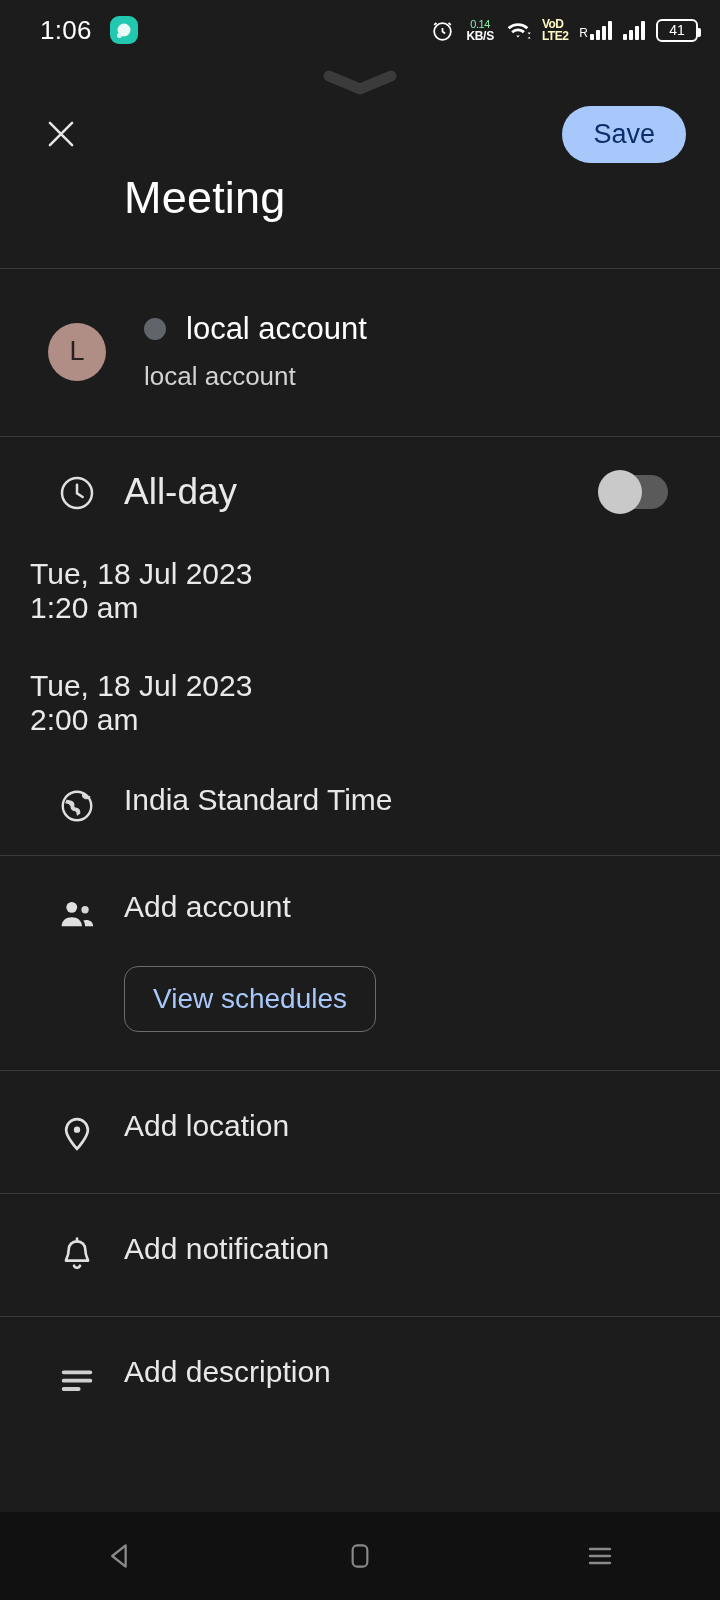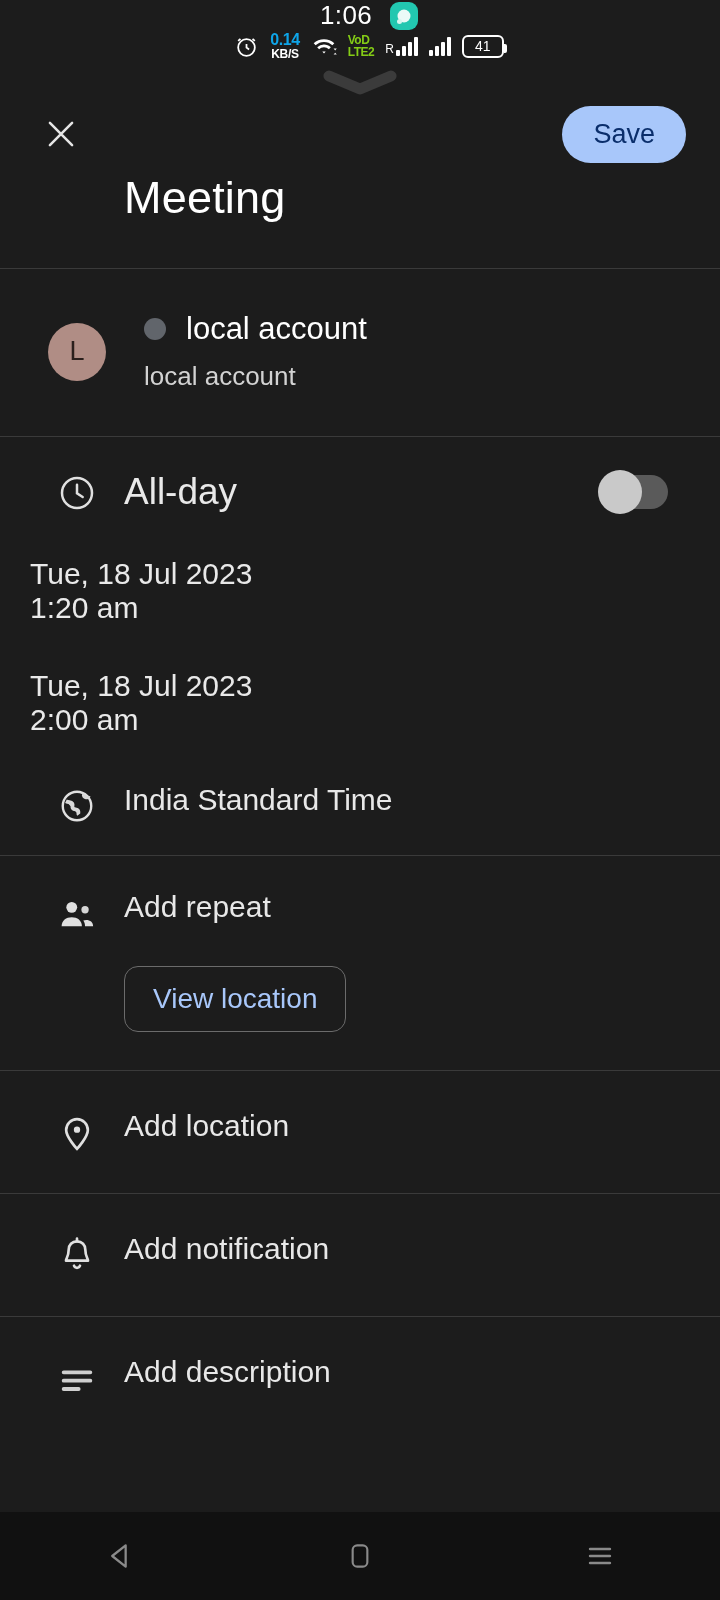--- a/index.html
+++ b/index.html
@@ -9,45 +9,44 @@
     font-family:"Liberation Sans", sans-serif;
     overflow:hidden;
   }
   .screen { position:relative; width:720px; height:1600px; background:#1c1c1c; }
 
   
   .statusbar {
     position:absolute; top:0; left:0; width:720px; height:60px;
     display:flex; align-items:center; justify-content:space-between;
     padding:0 22px 0 40px;
-    flex-direction:column;
   }
   .sb-left { display:flex; align-items:center; gap:18px; }
   .sb-clock { color:#ffffff; font-size:26px; letter-spacing:.3px; }
   .sb-appicon {
     width:28px; height:28px; border-radius:9px;
     background:#22c7b0; position:relative;
   }
   .sb-appicon::before {
     content:""; position:absolute; left:50%; top:50%;
     transform:translate(-50%,-50%);
     width:13px; height:13px; border-radius:50%;
     background:#eafaf7;
   }
   .sb-appicon::after {
     content:""; position:absolute; left:7px; bottom:6px;
     width:5px; height:5px; border-radius:50%; background:#d8f5f0;
   }
   .sb-right { display:flex; align-items:center; gap:11px; }
   .sb-icon { display:flex; align-items:center; }
   .sb-net { display:flex; flex-direction:column; align-items:center; line-height:1; }
-  .sb-net b { color:#0ea5e9; font-size:16px; font-weight:700; letter-spacing:-.4px; }
+  .sb-net b { color:#86efac; font-size:11px; font-weight:400; letter-spacing:-.4px; }
   .sb-net i { color:#ffffff; font-size:12px; font-style:normal; font-weight:700; letter-spacing:-.3px; }
   .sb-volte { display:flex; flex-direction:column; line-height:1; }
-  .sb-volte span { color:#84cc16; font-size:12px; font-weight:700; letter-spacing:-.5px; }
+  .sb-volte span { color:#fef9c3; font-size:12px; font-weight:700; letter-spacing:-.5px; }
   .sig { display:flex; align-items:flex-end; gap:2px; height:20px; }
   .sig i { display:block; width:4px; background:#ffffff; border-radius:1px; font-style:normal; }
   .sig i:nth-child(1){height:6px}
   .sig i:nth-child(2){height:10px}
   .sig i:nth-child(3){height:14px}
   .sig i:nth-child(4){height:19px}
   .sig-r { color:#fff; font-size:12px; margin-right:2px; }
   .sig-wrap { display:flex; align-items:flex-end; }
   .batt {
     width:42px; height:23px; border:2px solid #fff; border-radius:6px;
@@ -304,25 +303,25 @@
       <div class="row">
         <div class="row-icon">
           <svg width="42" height="42" viewBox="0 0 24 24" fill="#e0e0e0">
             <circle cx="9" cy="7.6" r="3.1"></circle>
             <path d="M3.2 18.4c0-3.2 2.6-5.1 5.8-5.1s5.8 1.9 5.8 5.1z"></path>
             <circle cx="16.6" cy="9" r="2.1" opacity="0.95"></circle>
             <path d="M14.6 18.4h6.6c0-2.2-1.7-3.5-3.9-3.5-.6 0-1.2.1-1.7.3.6.9 1 2 1 3.2z"></path>
           </svg>
         </div>
         <div class="row-body">
-          <div class="row-text">Add repeat</div>
+          <div class="row-text">Add account</div>
         </div>
       </div>
       <div class="view-sched-wrap">
-        <button class="view-sched-btn">View location</button>
+        <button class="view-sched-btn">View schedules</button>
       </div>
     </div>
 
     <div class="divider"></div>
 
     <div class="sec-simple">
       <div class="row">
         <div class="row-icon">
           <svg width="40" height="40" viewBox="0 0 24 24" fill="none" stroke="#e0e0e0" stroke-width="1.6">
             <path d="M12 21.5s6.5-7 6.5-11.3A6.5 6.5 0 0 0 5.5 10.2C5.5 14.5 12 21.5 12 21.5z"></path>

